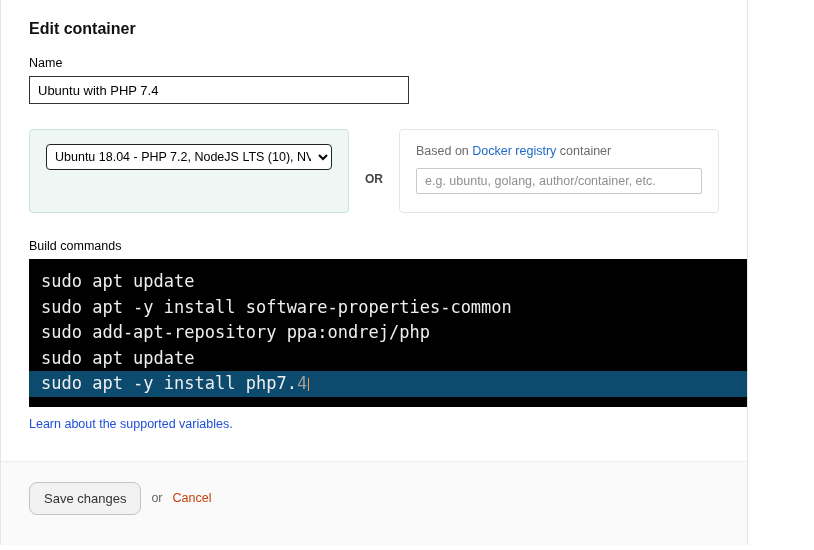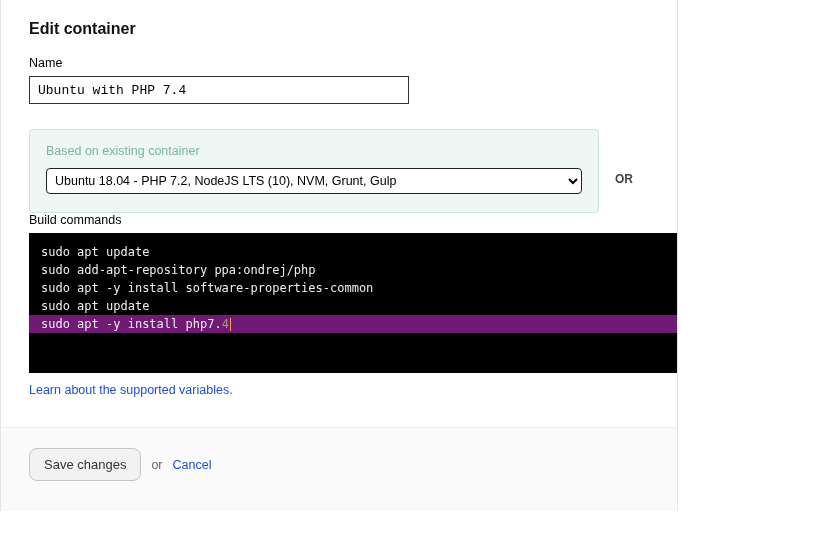--- a/index.html
+++ b/index.html
@@ -7,21 +7,21 @@
       margin: 0;
       padding: 0;
     }
     body {
       font-family: -apple-system, BlinkMacSystemFont, "Segoe UI", Helvetica, Arial, sans-serif;
       background: #fff;
       font-size: 13px;
       color: #333;
     }
     .container {
-      width: 678px;
+      width: 748px;
       border: 1px solid #e5e5e5;
       border-top: none;
       border-bottom: none;
     }
     .content {
       padding: 20px 28px 0 28px;
     }
     .page-title {
       font-size: 16px;
       font-weight: 700;
@@ -34,21 +34,20 @@
       margin-bottom: 6px;
       display: block;
     }
     .name-input {
       width: 380px;
       height: 28px;
       padding: 4px 8px;
       border: 1px solid #333;
       font-size: 13px;
       background: #fff;
-      font-family: Liberation Mono, monospace;
     }
     .registry-row {
       display: flex;
       align-items: stretch;
       margin-top: 25px;
       gap: 0;
     }
     .panel {
       border: 1px solid #e5e5e5;
       border-radius: 4px;
@@ -96,37 +95,38 @@
       border: 1px solid #c9c9c9;
       border-radius: 2px;
       padding: 3px 8px;
       font-size: 12.5px;
       color: #333;
     }
     .registry-input::placeholder {
       color: #909090;
     }
     .build-section {
+      margin-top: 26px;
     }
     .terminal {
       background: #000;
       color: #eee;
       font-family: "Menlo", "Consolas", monospace;
-      font-size: 12px;
+      font-size: 17px;
       padding: 10px 12px;
       min-height: 140px;
       line-height: 1.5;
       margin-right: -28px;
       position: relative;
     }
     .terminal-line {
       white-space: pre;
     }
     .terminal-highlight {
-      background: #701a75;
+      background: #0c4a6e;
       display: block;
       margin-left: -12px;
       margin-right: -12px;
       padding-left: 12px;
       padding-right: 0;
       position: relative;
     }
     .terminal-highlight .gray74 {
       color: #9a9a9a;
     }
@@ -161,55 +161,60 @@
       padding: 8px 14px;
       font-size: 13px;
       color: #333;
       cursor: pointer;
     }
     .footer .or-text {
       color: #666;
       font-size: 12.5px;
     }
     .footer .cancel {
-      color: #1d4ed8;
+      color: #c2410c;
       text-decoration: none;
       font-size: 12.5px;
     }
   </style>
 </head>
 <body>
 
 <div class="container">
   <div class="content">
     <h1 class="page-title">Edit container</h1>
 
     <div>
       <label class="field-label">Name</label>
       <input type="text" class="name-input" value="Ubuntu with PHP 7.4" style="">
     </div>
 
     <div class="registry-row">
       <div class="panel panel-active">
-        <div class="panel-label">Based on existing container</div>
         <select>
           <option>Ubuntu 18.04 - PHP 7.2, NodeJS LTS (10), NVM, Grunt, Gulp</option>
         </select>
       </div>
 
       <div class="or-divider">OR</div>
 
+      <div class="panel">
+        <div class="panel-label">
+          <span>Based on </span><a href="#" class="link">Docker registry</a><span> container</span>
+        </div>
+        <input type="text" class="registry-input" placeholder="e.g. ubuntu, golang, author/container, etc." style="">
+      </div>
     </div>
 
     <div class="build-section">
       <label class="field-label">Build commands</label>
       <div class="terminal">
         <div class="terminal-line">sudo apt update</div>
+        <div class="terminal-line">sudo apt -y install software-properties-common</div>
         <div class="terminal-line">sudo add-apt-repository ppa:ondrej/php</div>
-        <div class="terminal-line">sudo apt -y install software-properties-common</div>
         <div class="terminal-line">sudo apt update</div>
         <div class="terminal-line terminal-highlight"><span>sudo apt -y install php7.</span><span class="gray74">4</span><span class="cursor"></span></div>
       </div>
       <a href="#" class="help-link"><span>Learn about the supported variables</span>.</a>
     </div>
   </div>
 
   <div class="footer">
     <button class="save-btn">Save changes</button>
     <span class="or-text">or</span>

